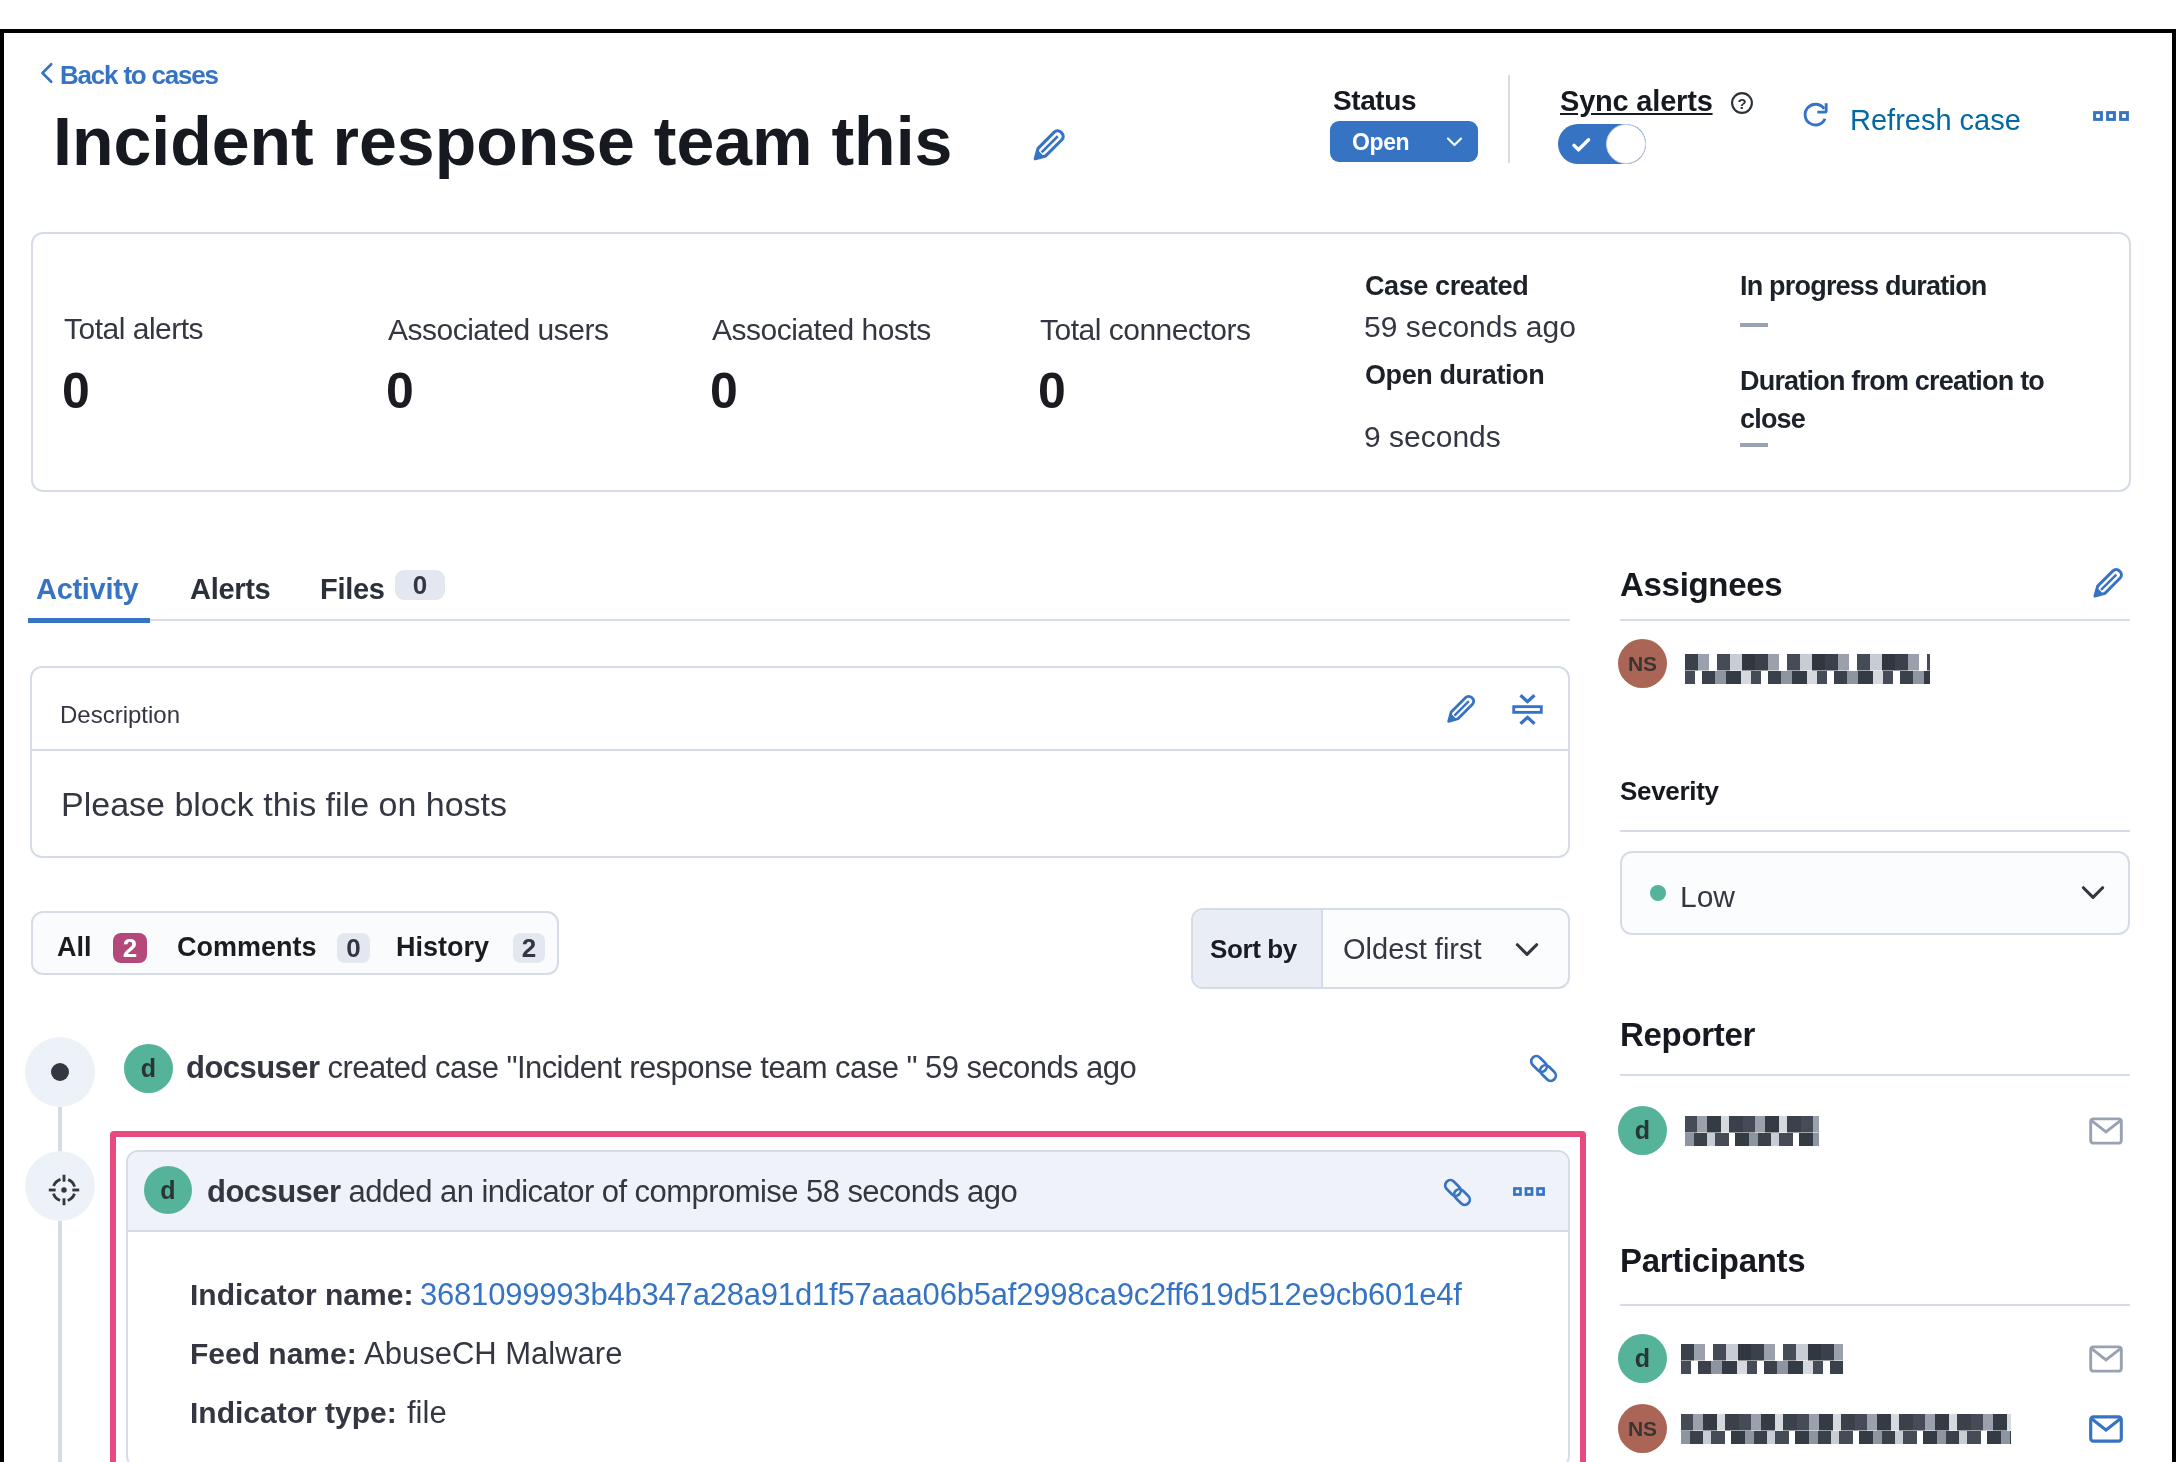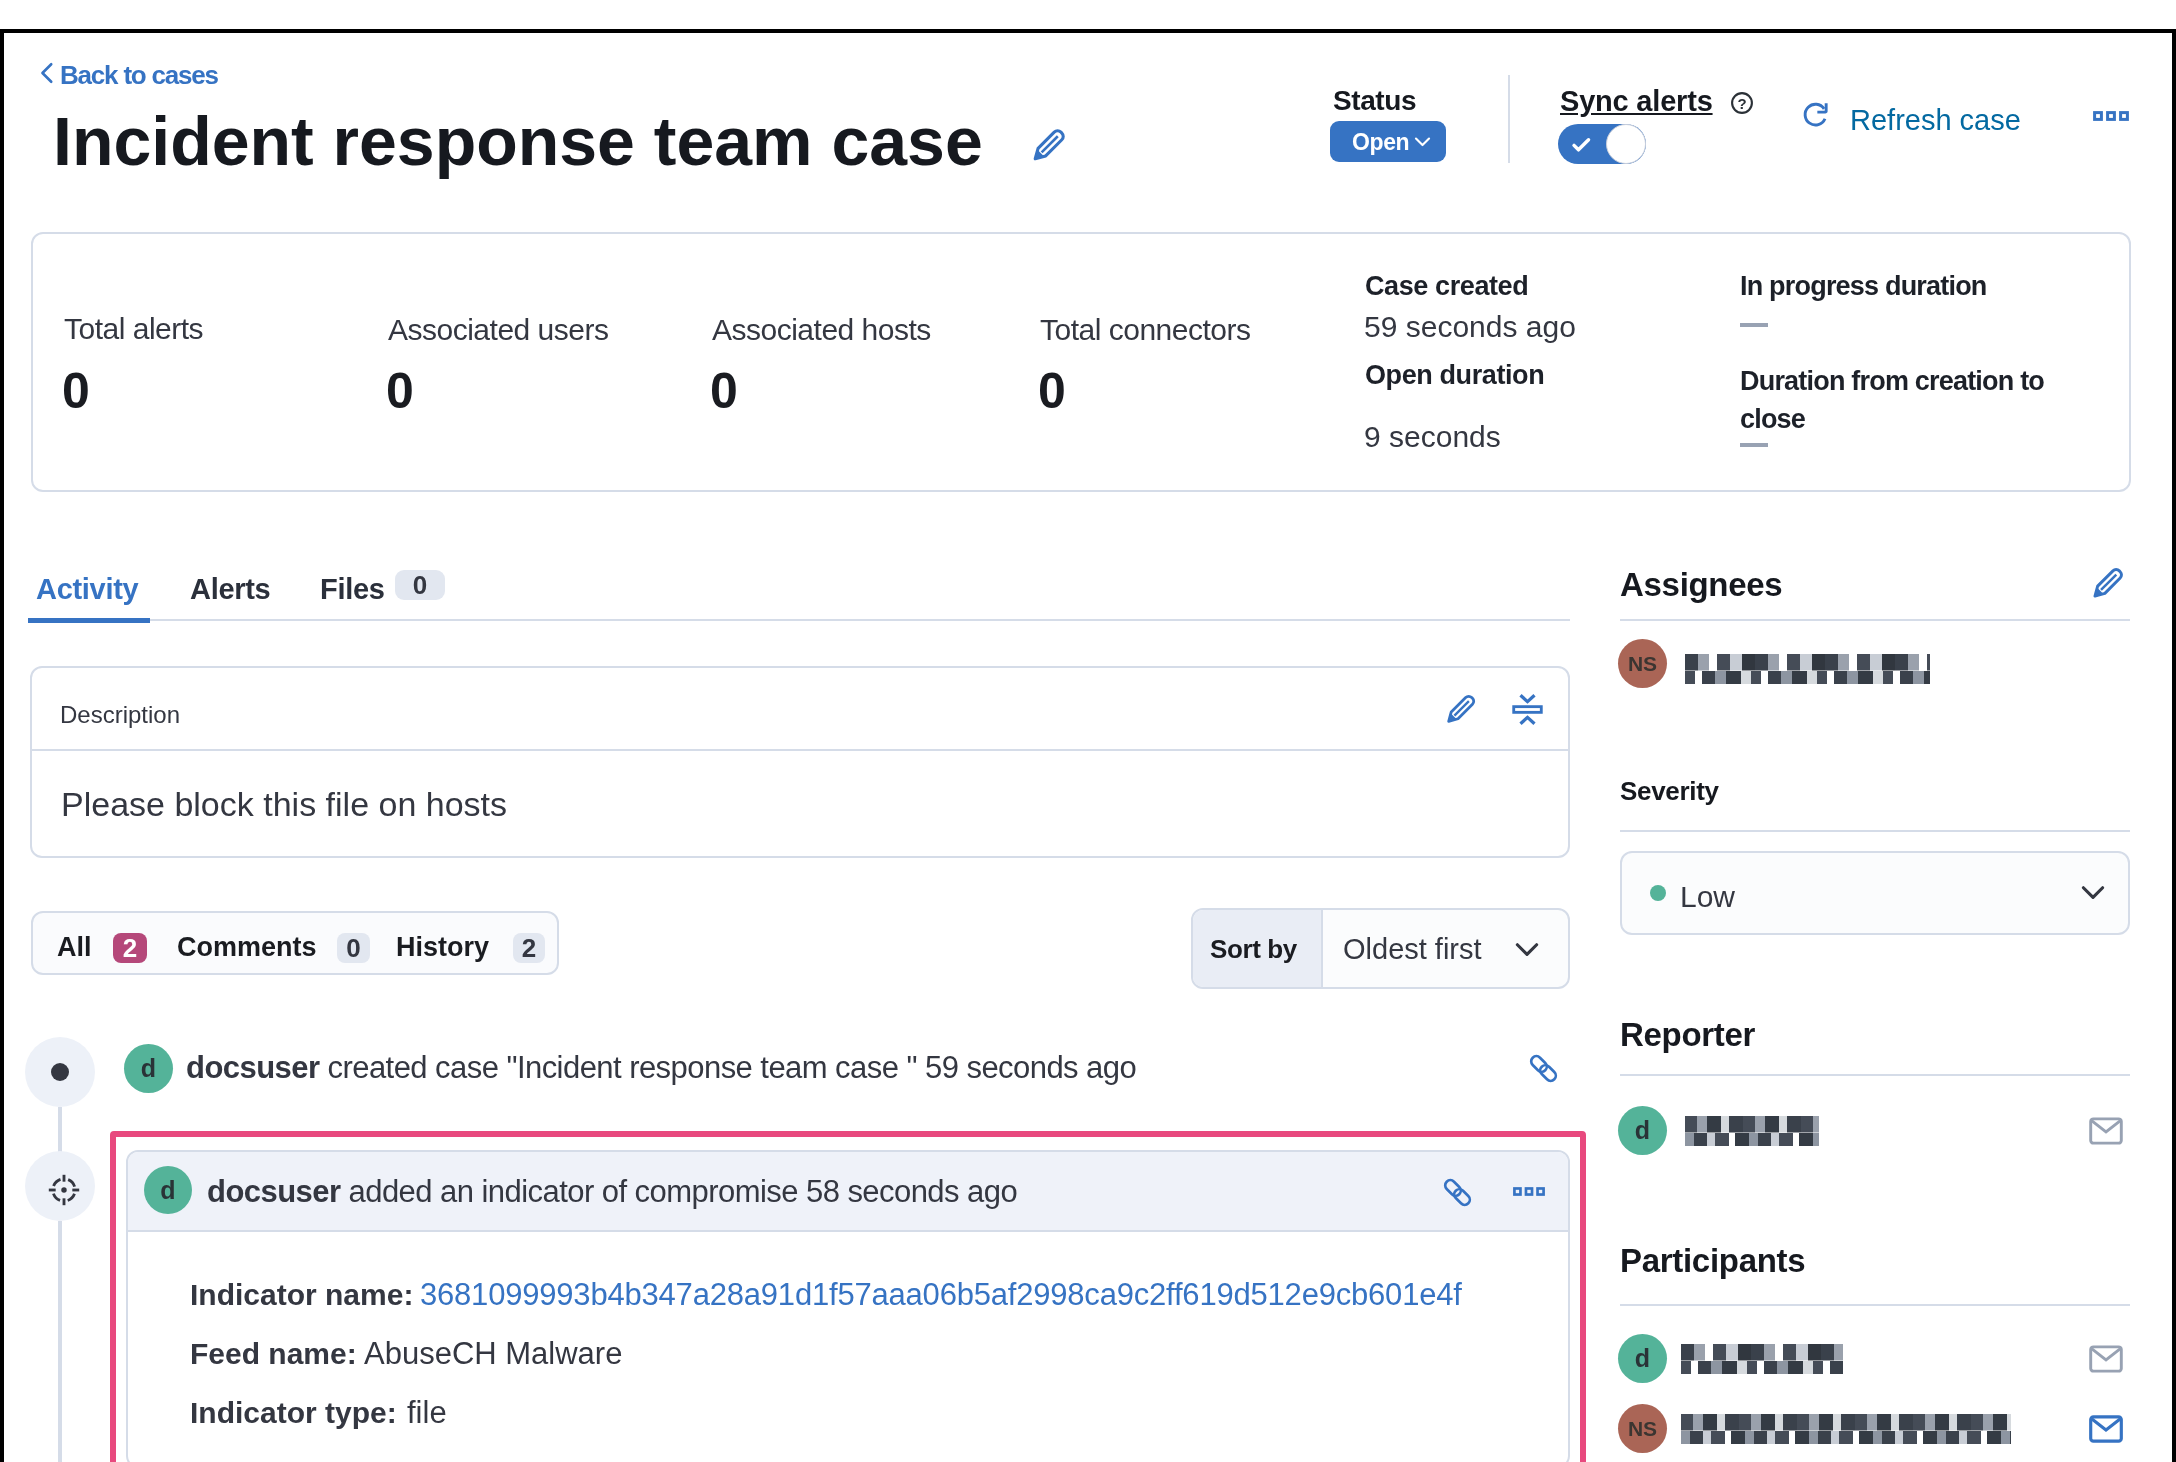--- a/index.html
+++ b/index.html
@@ -14,31 +14,31 @@
 </style>
 </head>
 <body>
 <div class="page">
 
   <a class="abs vc blue" style="left:56px; top:42px; font-size:26px; font-weight:bold; letter-spacing:-1.2px; text-decoration:none;">Back to cases</a>
   <svg class="abs" style="left:30px; top:27px;" width="26" height="26" viewBox="0 0 16 16" fill="none">
       <path d="M10.6 2.6 L5.2 8 L10.6 13.4" stroke="#3673c3" stroke-width="1.6" stroke-linecap="round" stroke-linejoin="round"></path>
     </svg>
 
-  <div class="abs" style="left:49px; top:69px; font-size:68px; font-weight:bold; color:#16191f;">Incident response team case</div>
+  <div class="abs" style="left:49px; top:69px; font-size:68px; font-weight:bold; color:#16191f;">Incident response team this</div>
 
   <svg class="abs" style="left:1026px; top:93px;" width="38" height="38" viewBox="0 0 16 16" fill="none">
       <path d="M3.4 9.4 L10.2 2.6 a2 2 0 0 1 2.83 0 l0.37 0.37 a2 2 0 0 1 0 2.83 L6.6 12.6 L2.2 13.8 Z" stroke="#3673c3" stroke-width="1.3" stroke-linejoin="round"></path>
       <path d="M4.9 11.1 L11.7 4.3" stroke="#3673c3" stroke-width="1.1"></path>
       <path d="M2.3 13.75 L3.25 10.15 L5.85 12.75 Z" fill="#3673c3"></path>
     </svg>
 
   <div class="abs" style="left:1329px; top:52px; font-size:28px; font-weight:bold; letter-spacing:-0.4px; color:#16191f;">Status</div>
 
-  <div class="abs" style="left:1326px; top:88px; width:116px; height:41px; border-radius:9px; background:#3673c3;">
+  <div class="abs" style="left:1326px; top:88px; width:148px; height:41px; border-radius:9px; background:#3673c3;">
     <span class="abs vc" style="left:22px; top:50%; color:#fff; font-size:23px; letter-spacing:-0.4px; font-weight:bold;">Open</span>
     <svg class="abs" style="right:14px; top:11px;" width="19" height="19" viewBox="0 0 16 16" fill="none">
         <path d="M2.5 5.5 L8 11 L13.5 5.5" stroke="#fff" stroke-width="1.8" stroke-linecap="round" stroke-linejoin="round"></path>
       </svg>
   </div>
 
   <div class="abs" style="left:1504px; top:42px; width:2px; height:88px; background:#d5dce8;"></div>
 
   <div class="abs" style="left:1556px; top:52px; font-size:29px; font-weight:bold; letter-spacing:-0.2px; color:#16191f;text-decoration:underline;">Sync alerts</div>
   <svg class="abs" style="left:1726px; top:58px;" width="24" height="24" viewBox="0 0 16 16" fill="none">

